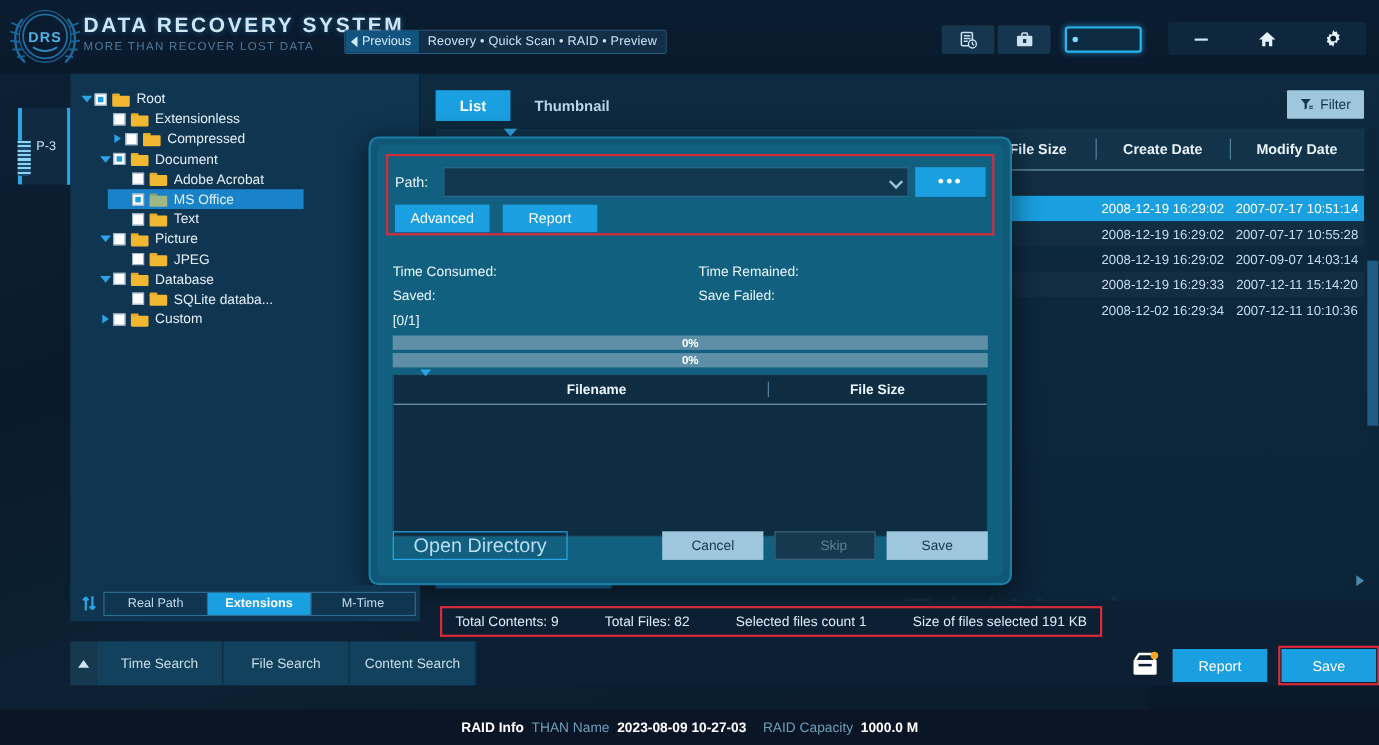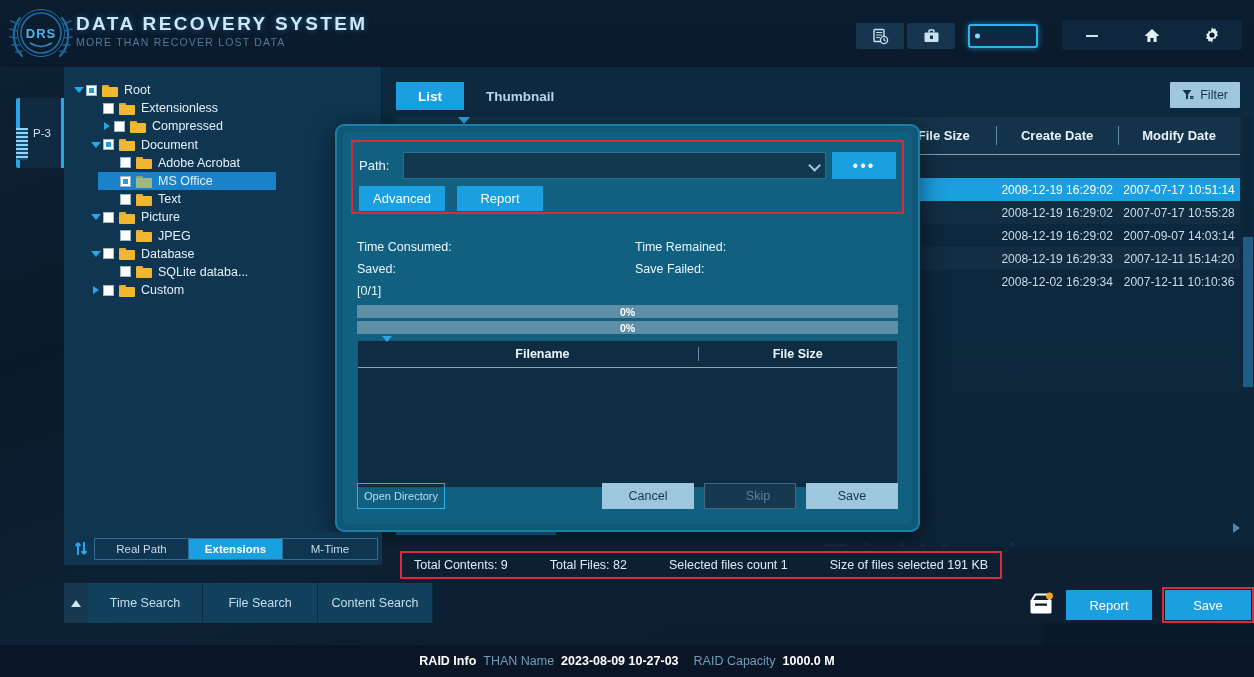--- a/index.html
+++ b/index.html
@@ -240,22 +240,22 @@
   }
   .dl-cell {
     font-size: 12.5px; font-weight: bold; color: #eaf6fc;
     display: flex; align-items: center; justify-content: center; height: 100%; position: relative;
   }
   .dl-cell + .dl-cell::before {
     content: ""; position: absolute; left: 0; top: 6px; bottom: 6px; width: 1px; background: #5d8aa6;
   }
   .dlg-foot { position: absolute; left: 14px; right: 14px; bottom: 14px; height: 27px; }
   .open-dir {
-    position: absolute; left: 0; top: 0; height: 26px; padding: 0 6px;
-    border: 1px solid #2ab0ef; color: #b8ddf2; font-size: 11px;
+    position: absolute; left: 0; top: 0; height: 26px; padding: 0 18px;
+    border: 1px solid #2ab0ef; color: #b8ddf2; font-size: 18px;
     display: flex; align-items: center;
   }
   .foot-btns { position: absolute; right: 0; top: 0; display: flex; gap: 10px; }
   .fbtn {
     width: 92px; height: 26px; display: flex; align-items: center; justify-content: center;
     font-size: 12.5px; background: #9ec7dd; color: #13374d;
   }
   .fbtn.disabled { background: #17394f; color: #5c7f95; border: 1px solid #3d6981; padding-left: 16px; }
 
   
@@ -341,20 +341,27 @@
         </g>
         <text x="35" y="32" text-anchor="middle" font-family="Liberation Sans, sans-serif" font-size="13" font-weight="bold" fill="#4eb4ec" letter-spacing="1">DRS</text>
         <path d="M24 37 Q35 44 46 37" stroke="#2f8cc4" stroke-width="1.6" fill="none"></path>
       </svg>
     </div>
     <div class="brand">
       <div class="brand-main">DATA RECOVERY SYSTEM</div>
       <div class="brand-sub">MORE THAN RECOVER LOST DATA</div>
     </div>
 
+    <div class="breadcrumb">
+      <div class="bc-prev">
+        <span class="arrow"></span>
+        <span>Previous</span>
+      </div>
+      <div class="bc-path">Reovery • Quick Scan • RAID • Preview</div>
+    </div>
 
     <div class="hdr-tools">
       <div class="tool-btn">
         <svg width="17" height="17" viewBox="0 0 17 17">
           <rect x="2" y="1.5" width="10" height="12" rx="1" fill="none" stroke="#c9e2f2" stroke-width="1.4"></rect>
           <path d="M4.2 4.5h6M4.2 7h6M4.2 9.5h3.6" stroke="#c9e2f2" stroke-width="1.2"></path>
           <circle cx="12" cy="12" r="3.6" fill="#16354e" stroke="#c9e2f2" stroke-width="1.3"></circle>
           <path d="M12 10v2l1.4 1" stroke="#c9e2f2" stroke-width="1.2" fill="none"></path>
         </svg>
       </div>

